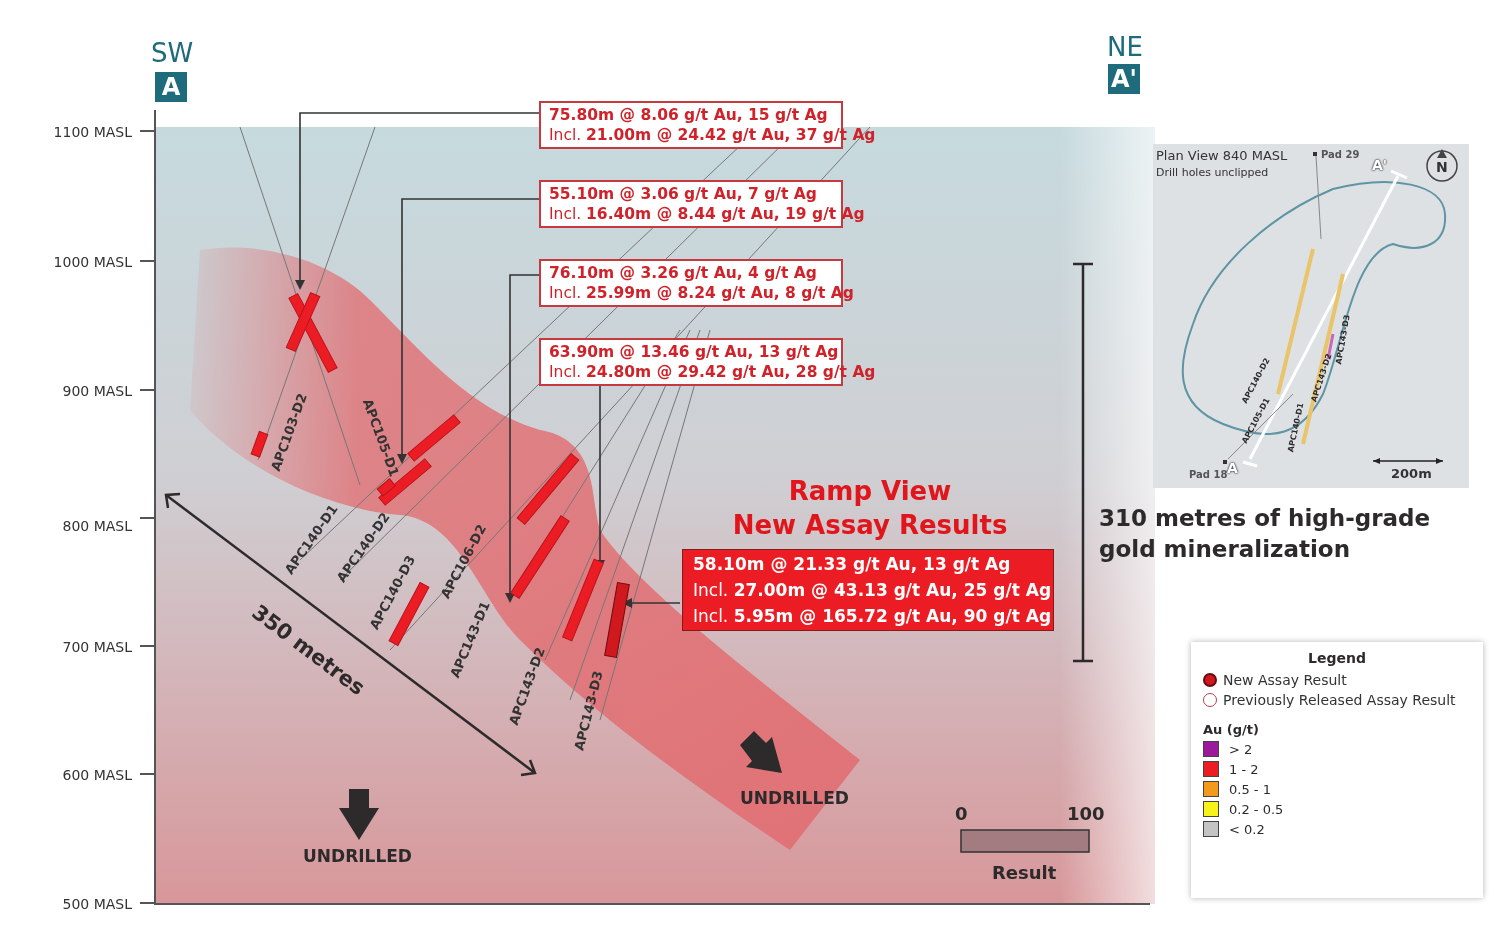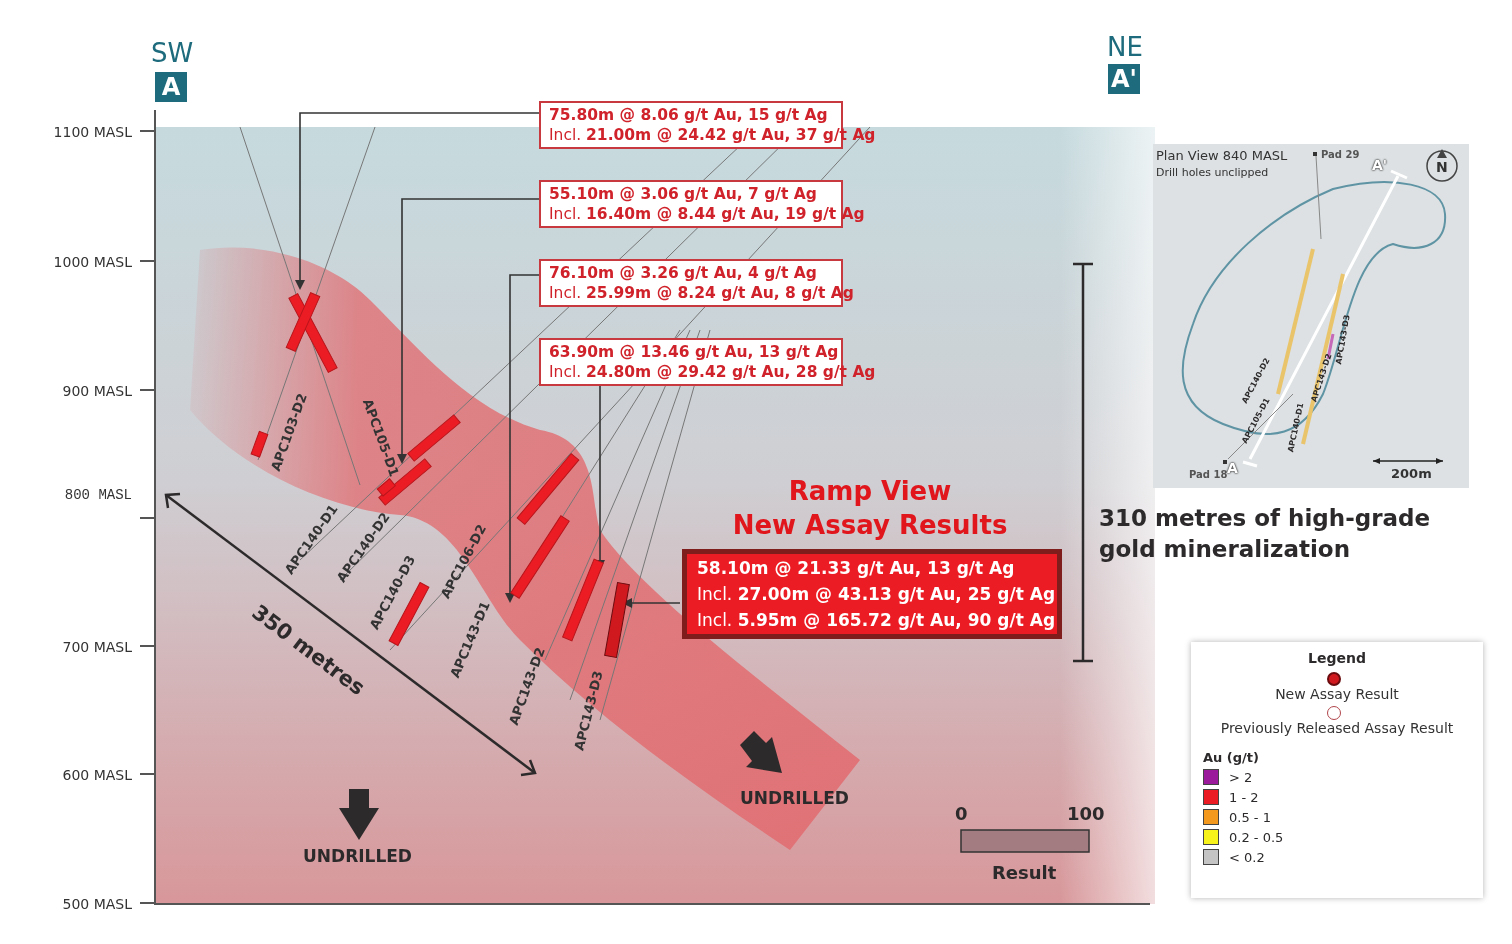--- a/index.html
+++ b/index.html
@@ -5,28 +5,28 @@
   html, body { margin:0; padding:0; background:#ffffff; }
   body { width:1512px; height:944px; position:relative; overflow:hidden; font-family:"DejaVu Sans", sans-serif; color:#2d2a2b; }
   .abs { position:absolute; }
   svg { position:absolute; left:0; top:0; }
   .dir { font-size:26px; color:#1d6b7c; font-weight:400; text-align:center; }
   .ab { background:#1d6b7c; color:#fff; font-weight:700; font-size:24px; text-align:center; line-height:30px; }
   .masl { font-size:14px; color:#333; text-align:right; width:120px; }
   .callout { background:#fff; border:2px solid #c8393f; color:#d0222a; font-weight:700; font-size:15.5px; line-height:20px; padding:2px 8px; white-space:nowrap;margin-top:10px; }
   .callout .incl { font-weight:400; }
   .ramp-title { color:#e0161c; font-weight:700; font-size:26px; text-align:center; line-height:34px; }
-  .ramp-box { background:#ec1c24; color:#fff; font-weight:700; font-size:17px; line-height:26px; padding:1px 10px; border:5px solid #7f1d1d; white-space:nowrap; }
+  .ramp-box { background:#ec1c24; color:#fff; font-weight:700; font-size:17px; line-height:26px; padding:1px 10px; border:1px solid #7f1d1d; white-space:nowrap; }
   .ramp-box .incl { font-weight:400; }
   .label-rot { font-size:13px; font-weight:700; color:#333; white-space:nowrap; transform-origin:left bottom; }
   .big-note { font-size:23px; font-weight:700; color:#2d2a2b; line-height:31px; }
   .undrilled { font-size:17px; font-weight:700; color:#2d2a2b; }
   .legend { background:#fff; box-shadow:0 0 6px rgba(0,0,0,0.3); padding:8px 12px; }
   .legend .title { text-align:center; font-weight:700; font-size:14px; margin-bottom:6px; }
-  .legend .row { display:flex; align-items:center; font-size:14px; margin:4px 0; color:#333;flex-direction:column; }
+  .legend .row { display:flex; align-items:center; font-size:14px; margin:4px 0; color:#333; }
   .legend .dot { width:14px; height:14px; border-radius:50%; margin-right:6px; box-sizing:border-box; }
   .legend .sw { width:16px; height:16px; margin-right:10px; border:1px solid #444; box-sizing:border-box; }
   .legend .au { font-weight:700; font-size:13px; margin-top:14px; margin-bottom:4px; }
   .legend .srow { display:flex; align-items:center; font-size:13px; margin:4px 0; }
   .inset { background:#dfe3e5; overflow:hidden; }
   .inset .t1 { font-size:13px; color:#333; }
   .inset .t2 { font-size:11px; color:#333; }
 </style>
 </head>
 <body>
@@ -128,21 +128,21 @@
 
 <div class="abs dir" style="left:150px;top:38px;width:44px;">SW</div>
 <div class="abs ab" style="left:155px;top:72px;width:32px;height:30px;">A</div>
 
 <div class="abs dir" style="left:1103px;top:32px;width:44px;">NE</div>
 <div class="abs ab" style="left:1108px;top:64px;width:32px;height:30px;">A'</div>
 
 <div class="abs masl" style="left:12px;top:124px;">1100 MASL</div>
 <div class="abs masl" style="left:12px;top:254px;">1000 MASL</div>
 <div class="abs masl" style="left:12px;top:383px;">900 MASL</div>
-<div class="abs masl" style="left:12px;top:487px;font-family:Liberation Mono, monospace;">800 MASL</div>
+<div class="abs masl" style="left:12px;top:518px;">800 MASL</div>
 <div class="abs masl" style="left:12px;top:639px;">700 MASL</div>
 <div class="abs masl" style="left:12px;top:767px;">600 MASL</div>
 <div class="abs masl" style="left:12px;top:896px;">500 MASL</div>
 
 <div class="abs callout" style="left:539px;top:91px;width:284px;">
   <div>75.80m @ 8.06 g/t Au, 15 g/t Ag</div>
   <div><span class="incl">Incl. </span><span>21.00m @ 24.42 g/t Au, 37 g/t Ag</span></div>
 </div>
 <div class="abs callout" style="left:539px;top:170px;width:284px;">
   <div>55.10m @ 3.06 g/t Au, 7 g/t Ag</div>

